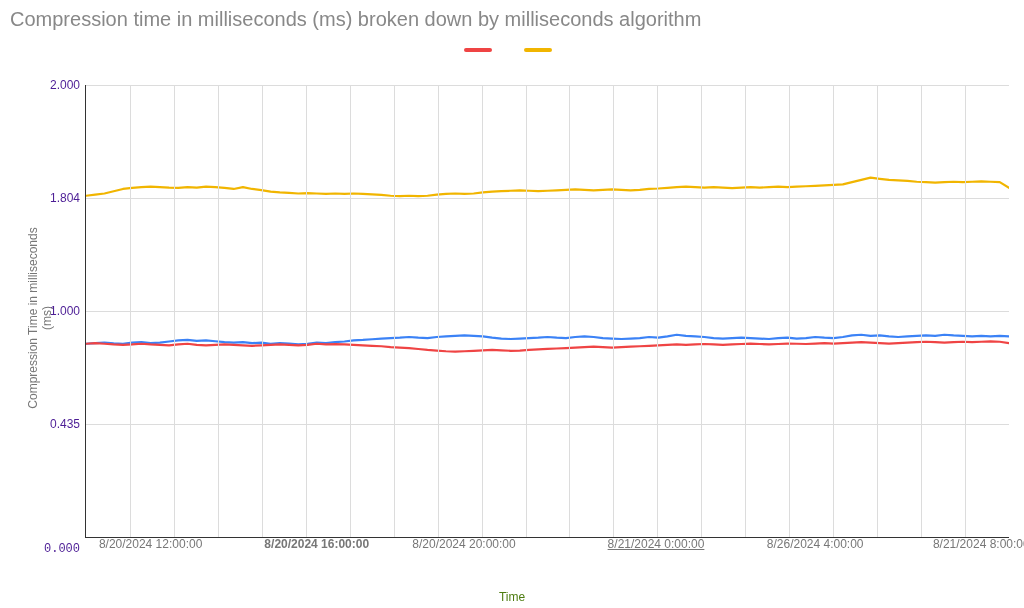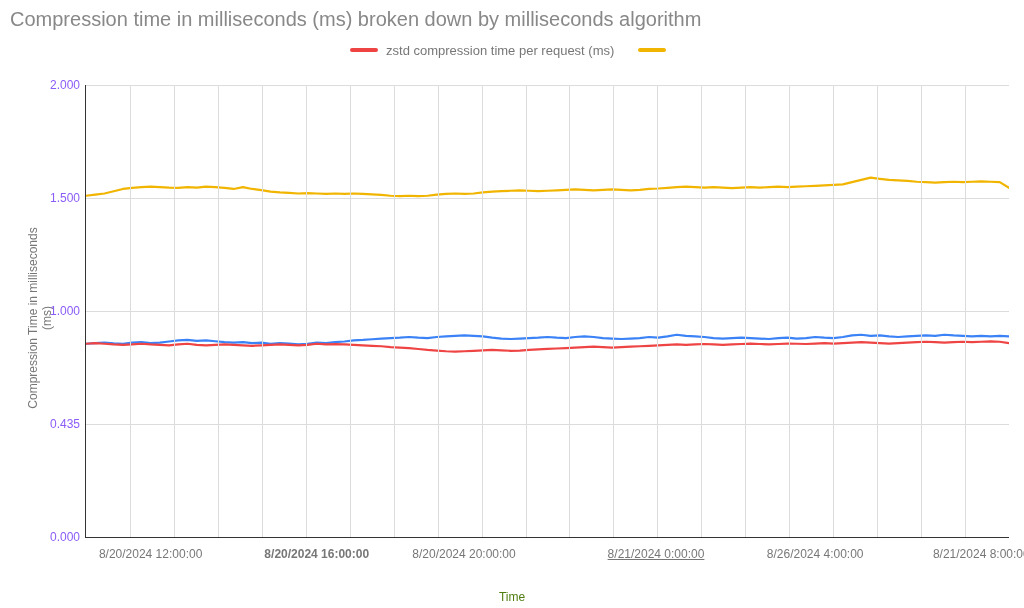--- a/index.html
+++ b/index.html
@@ -80,70 +80,69 @@
     position: absolute;
     background: #dcdcdc;
   }
   .grid-h { left: 0; right: 0; height: 1px; }
   .grid-v { top: 0; bottom: 0; width: 1px; }
   .ylab {
     position: absolute;
     right: 100%;
     margin-right: 6px;
     font-size: 12px;
-    color: #8b5cf6;
+    color: #4c1d95;
     transform: translateY(-50%);
     white-space: nowrap;
   }
   .xlab {
     position: absolute;
     top: 100%;
-    margin-top: 10px;
+    margin-top: 0;
     font-size: 12px;
     color: #777777;
     transform: translateX(-50%);
     white-space: nowrap;
   }
   svg.lines {
     position: absolute;
     left: 0; top: 0; width: 100%; height: 100%;
   }
 </style>
 </head>
 <body>
 
 <div class="title">Compression time in milliseconds (ms) broken down by milliseconds algorithm</div>
 
 <div class="legend">
   <span class="legend-item">
     <span class="legend-swatch" style="background:#ef4444"></span>
-    <span>zstd compression time per request (ms)</span>
   </span>
   <span class="legend-item">
     <span class="legend-swatch" style="background:#f1b500"></span>
   </span>
 </div>
 
 <div class="y-axis-title">Compression Time in milliseconds (ms)</div>
 <div class="x-axis-title">Time</div>
 
 <div class="plot-wrap">
   <div class="plot" id="plot">
     <svg class="lines" id="svg-lines" preserveAspectRatio="none" viewBox="0 0 923 452">
         <path d="M0.00 258.77 L9.23 258.09 L18.46 257.64 L27.69 258.32 L36.92 258.77 L46.15 257.64 L55.38 257.19 L64.61 258.09 L73.84 257.64 L83.07 256.51 L92.30 255.38 L101.53 254.93 L110.76 255.83 L119.99 255.38 L129.22 256.28 L138.45 257.19 L147.68 257.64 L156.91 257.19 L166.14 258.09 L175.37 257.64 L184.60 258.77 L193.83 258.09 L203.06 258.54 L212.29 259.45 L221.52 258.77 L230.75 257.64 L239.98 258.09 L249.21 257.19 L258.44 256.51 L267.67 255.38 L276.90 254.93 L286.13 254.25 L295.36 253.57 L304.59 253.12 L313.82 252.67 L323.05 251.99 L332.28 252.67 L341.51 253.12 L350.74 251.99 L359.97 251.31 L369.20 250.86 L378.43 250.41 L387.66 250.86 L396.89 251.31 L406.12 252.67 L415.35 253.57 L424.58 254.02 L433.81 253.57 L443.04 253.12 L452.27 252.67 L461.50 251.99 L470.73 252.67 L479.96 253.12 L489.19 251.99 L498.42 251.31 L507.65 251.99 L516.88 253.12 L526.11 253.57 L535.34 254.02 L544.57 253.57 L553.80 253.12 L563.03 251.99 L572.26 252.67 L581.49 251.31 L590.72 249.73 L599.95 250.86 L609.18 251.31 L618.41 251.99 L627.64 253.12 L636.87 253.57 L646.10 253.12 L655.33 252.67 L664.56 253.12 L673.79 253.57 L683.02 254.02 L692.25 253.12 L701.48 252.67 L710.71 253.57 L719.94 253.12 L729.17 251.99 L738.40 252.67 L747.63 253.12 L756.86 251.99 L766.09 250.41 L775.32 249.73 L784.55 250.86 L793.78 250.41 L803.01 251.31 L812.24 251.99 L821.47 251.31 L830.70 250.86 L839.93 250.41 L849.16 250.86 L858.39 249.73 L867.62 250.41 L876.85 250.86 L886.08 251.31 L895.31 250.86 L904.54 251.31 L913.77 250.86 L923.00 251.31 " fill="none" stroke="#3b82f6" stroke-width="2.2" stroke-linejoin="round" stroke-linecap="round"></path>
         <path d="M0.00 258.77 L9.23 258.09 L18.46 258.77 L27.69 259.45 L36.92 259.90 L46.15 259.45 L55.38 258.77 L64.61 259.45 L73.84 259.90 L83.07 260.35 L92.30 259.45 L101.53 258.77 L110.76 259.90 L119.99 260.35 L129.22 259.90 L138.45 259.45 L147.68 259.90 L156.91 260.35 L166.14 260.80 L175.37 260.35 L184.60 259.90 L193.83 259.45 L203.06 259.90 L212.29 260.35 L221.52 259.90 L230.75 258.77 L239.98 259.45 L249.21 259.22 L258.44 259.45 L267.67 259.90 L276.90 260.35 L286.13 260.80 L295.36 261.26 L304.59 262.16 L313.82 262.61 L323.05 263.06 L332.28 263.97 L341.51 264.87 L350.74 265.55 L359.97 266.23 L369.20 266.68 L378.43 266.23 L387.66 265.78 L396.89 265.32 L406.12 264.87 L415.35 265.32 L424.58 265.78 L433.81 265.55 L443.04 264.87 L452.27 264.42 L461.50 263.97 L470.73 263.52 L479.96 263.06 L489.19 262.61 L498.42 262.16 L507.65 261.71 L516.88 262.16 L526.11 262.61 L535.34 262.16 L544.57 261.71 L553.80 261.26 L563.03 260.80 L572.26 260.35 L581.49 259.90 L590.72 259.45 L599.95 259.90 L609.18 259.45 L618.41 259.00 L627.64 259.45 L636.87 259.90 L646.10 259.45 L655.33 259.00 L664.56 258.54 L673.79 259.00 L683.02 259.45 L692.25 259.00 L701.48 258.54 L710.71 258.77 L719.94 259.00 L729.17 258.54 L738.40 258.09 L747.63 258.54 L756.86 258.09 L766.09 257.64 L775.32 257.19 L784.55 257.64 L793.78 258.09 L803.01 258.54 L812.24 258.09 L821.47 257.64 L830.70 257.19 L839.93 256.74 L849.16 257.19 L858.39 257.64 L867.62 257.19 L876.85 256.74 L886.08 257.19 L895.31 256.74 L904.54 256.28 L913.77 256.74 L923.00 258.09 " fill="none" stroke="#ef4444" stroke-width="2.2" stroke-linejoin="round" stroke-linecap="round"></path>
         <path d="M0.00 110.74 L9.23 109.61 L18.46 108.48 L27.69 106.22 L36.92 103.96 L46.15 102.83 L55.38 102.15 L64.61 101.70 L73.84 102.15 L83.07 102.60 L92.30 102.83 L101.53 102.15 L110.76 102.60 L119.99 101.70 L129.22 102.15 L138.45 102.83 L147.68 103.96 L156.91 102.15 L166.14 103.96 L175.37 105.09 L184.60 106.67 L193.83 107.35 L203.06 107.80 L212.29 108.48 L221.52 108.03 L230.75 108.48 L239.98 108.93 L249.21 108.48 L258.44 108.93 L267.67 108.48 L276.90 108.93 L286.13 109.38 L295.36 109.84 L304.59 110.74 L313.82 111.19 L323.05 110.74 L332.28 111.19 L341.51 110.74 L350.74 109.61 L359.97 108.93 L369.20 108.48 L378.43 108.93 L387.66 108.48 L396.89 107.35 L406.12 106.67 L415.35 106.22 L424.58 105.77 L433.81 105.32 L443.04 105.77 L452.27 106.22 L461.50 105.77 L470.73 105.32 L479.96 104.86 L489.19 104.41 L498.42 104.86 L507.65 105.32 L516.88 104.86 L526.11 104.41 L535.34 104.86 L544.57 105.32 L553.80 104.86 L563.03 103.96 L572.26 103.51 L581.49 102.83 L590.72 102.15 L599.95 101.70 L609.18 102.15 L618.41 102.60 L627.64 102.15 L636.87 102.60 L646.10 103.06 L655.33 102.60 L664.56 102.15 L673.79 102.60 L683.02 102.15 L692.25 101.70 L701.48 102.15 L710.71 101.70 L719.94 101.25 L729.17 100.80 L738.40 100.34 L747.63 99.89 L756.86 99.44 L766.09 97.18 L775.32 94.92 L784.55 92.66 L793.78 93.79 L803.01 94.92 L812.24 95.37 L821.47 95.82 L830.70 96.73 L839.93 97.18 L849.16 97.63 L858.39 97.18 L867.62 96.73 L876.85 97.18 L886.08 96.73 L895.31 96.28 L904.54 96.73 L913.77 97.18 L923.00 102.83 " fill="none" stroke="#f1b500" stroke-width="2.2" stroke-linejoin="round" stroke-linecap="round"></path>
       </svg>
-  <div class="ylab" style="top: 452px;">0.000</div>
+  <div class="ylab" style="top: 464px; font-family: Liberation Mono, monospace;">0.000</div>
       <div class="grid-h" style="top: 339px;"></div>
       <div class="ylab" style="top: 339px;">0.435</div>
       <div class="grid-h" style="top: 226px;"></div>
       <div class="ylab" style="top: 226px;">1.000</div>
       <div class="grid-h" style="top: 113px;"></div>
-      <div class="ylab" style="top: 113px;">1.500</div>
+      <div class="ylab" style="top: 113px;">1.804</div>
       <div class="grid-h" style="top: 0px;"></div>
       <div class="ylab" style="top: 0px;">2.000</div>
       <div class="grid-v" style="left: 43.9524px;"></div>
       <div class="grid-v" style="left: 87.9048px;"></div>
       <div class="grid-v" style="left: 131.857px;"></div>
       <div class="grid-v" style="left: 175.81px;"></div>
       <div class="grid-v" style="left: 219.762px;"></div>
       <div class="grid-v" style="left: 263.714px;"></div>
       <div class="grid-v" style="left: 307.667px;"></div>
       <div class="grid-v" style="left: 351.619px;"></div>

